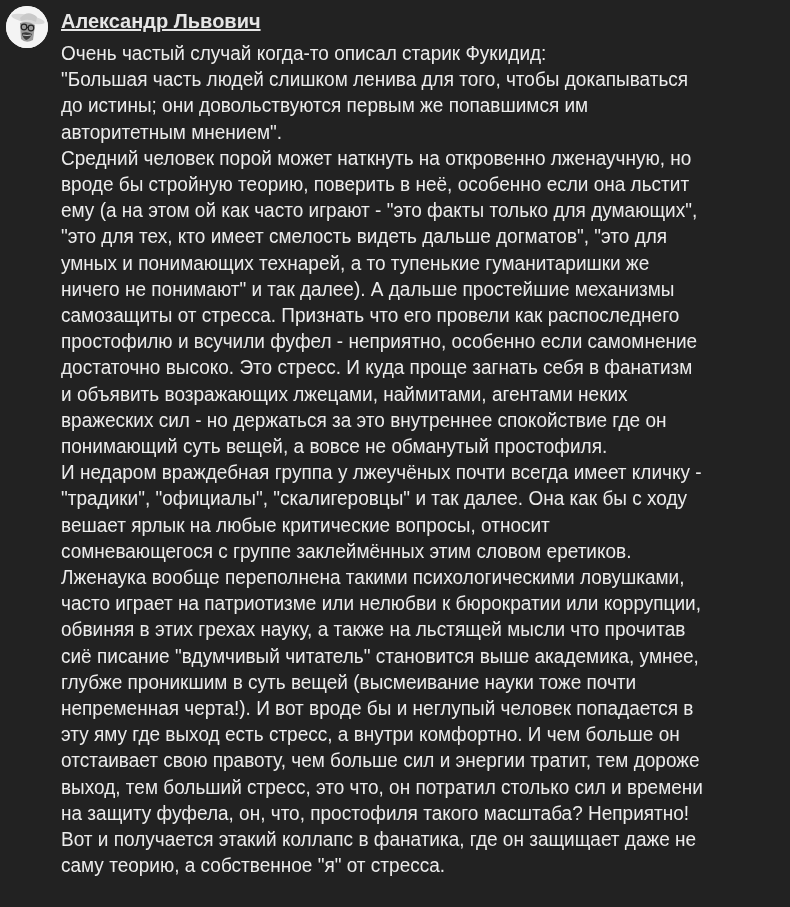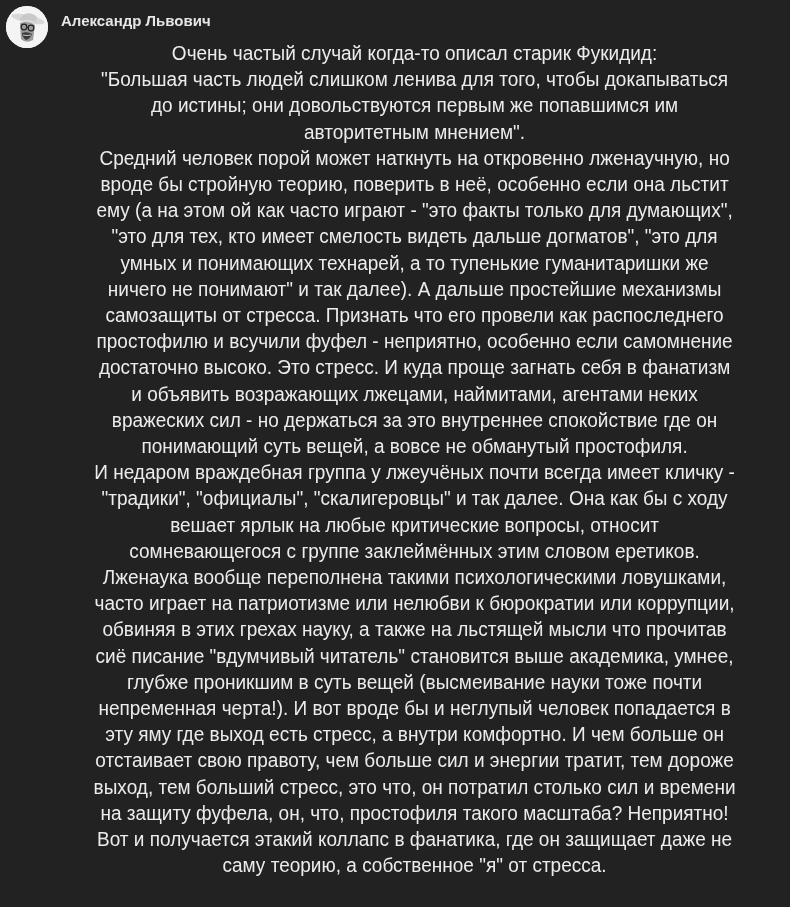--- a/index.html
+++ b/index.html
@@ -11,27 +11,26 @@
       position: relative;
     }
     .avatar {
       position: absolute; left: 6px; top: 6px;
       width: 42px; height: 42px; border-radius: 50%;
       background: #f4f4f4; overflow: hidden;
     }
     .avatar svg { display: block; }
     .author {
       position: absolute; left: 61px; top: 9px;
-      font-size: 15px; font-weight: bold; color: #e6e6e6;
-      white-space: nowrap; line-height: 24px;
+      font-size: 20px; font-weight: bold; color: #e6e6e6;
+      white-space: nowrap; line-height: 24px; text-decoration: underline;
     }
     .body {
       position: absolute; left: 61px; top: 40px;
       width: 729px;
-      text-align: center;
     }
     .line {
       display: block; white-space: nowrap;
       font-size: 19.6px; line-height: 26.2px;
       transform-origin: 0 0; transform: scaleX(0.97);
       color: #ececec;
     }
   </style>
 </head>
 <body>

